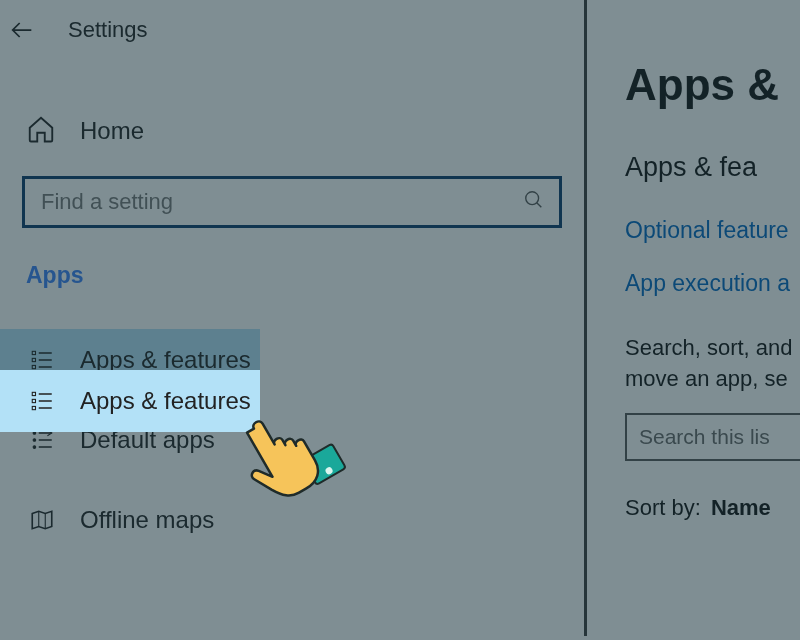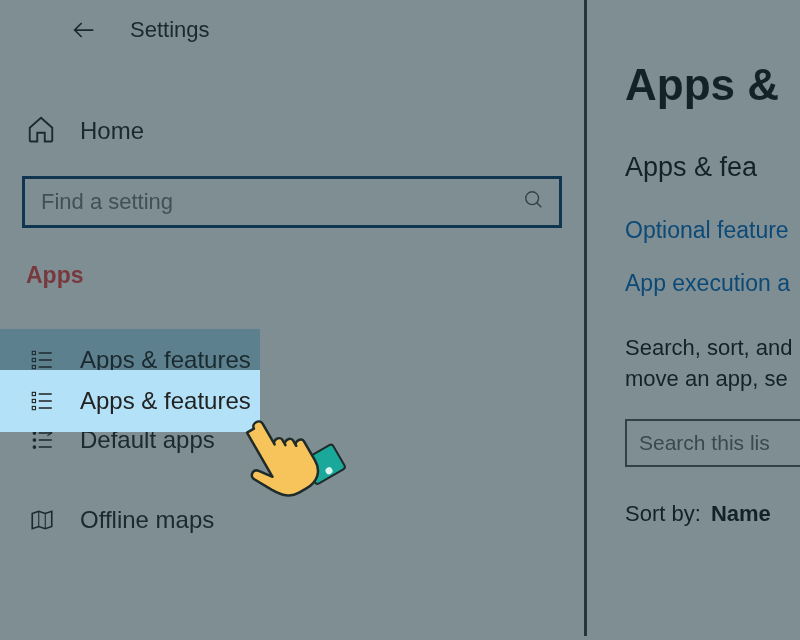--- a/index.html
+++ b/index.html
@@ -2,58 +2,58 @@
 <html><head>
 <meta charset="utf-8">
 <style>
   * { box-sizing: border-box; margin: 0; padding: 0; }
   html, body { width: 800px; height: 640px; overflow: hidden; font-family: "Segoe UI", Arial, sans-serif; }
   .viewport { position: relative; width: 800px; height: 640px; background: #fff; }
   .sidebar {
     position: absolute; left: 0; top: 0; width: 584px; height: 640px;
     background: #fff; padding: 8px 0 0 0;
   }
-  .top-row { display: flex; align-items: center; height: 44px; padding-left: 22px; margin-left: 44px; }
+  .top-row { display: flex; align-items: center; height: 44px; padding-left: 4px; }
   .back-arrow { width: 36px; height: 36px; display: flex; align-items: center; justify-content: center; cursor: pointer; }
   .back-arrow svg { width: 28px; height: 28px; stroke: #222; }
   .title { margin-left: 28px; font-size: 22px; color: #222; font-weight: 400; }
   .home-row { display: flex; align-items: center; margin-top: 62px; padding-left: 26px; cursor: pointer; }
   .home-row svg { width: 30px; height: 30px; stroke: #222; fill: none; }
   .home-label { margin-left: 24px; font-size: 24px; color: #222; }
   .search-wrap { margin: 28px 22px 0 22px; }
   .search-box {
     position: relative; border: 3px solid #0a3a6b; height: 52px;
     display: flex; align-items: center; padding: 0 48px 0 16px;
     cursor: text;
   }
   .search-input {
     border: none; outline: none; width: 100%; font-size: 22px; color: #555; background: transparent;
   }
   .search-input::placeholder { color: #777; }
   .search-icon { position: absolute; right: 14px; top: 50%; transform: translateY(-50%); }
   .search-icon svg { width: 22px; height: 22px; stroke: #555; fill: none; }
-  .section-label { margin: 34px 0 0 26px; font-size: 23px; font-weight: 700; color: #ef4444; }
+  .section-label { margin: 34px 0 0 26px; font-size: 23px; font-weight: 700; color: #3b82f6; }
   .nav-list { margin-top: 40px; }
   .nav-item {
     display: flex; align-items: center; height: 62px; padding-left: 26px;
     font-size: 24px; color: #222; cursor: pointer; position: relative;
   }
   .nav-item .icon-slot { width: 32px; display: flex; align-items: center; justify-content: center; }
   .nav-item .icon-slot svg { width: 26px; height: 26px; stroke: #222; }
   .nav-item .nav-label { margin-left: 22px; }
   .nav-item.selected { background: #b3e1f7; width: 260px; }
   .content-pane {
     position: absolute; left: 584px; top: 0; width: 216px; height: 636px;
     border-left: 3px solid #3a3a3a; background: #fff; padding: 60px 0 0 38px;
     white-space: nowrap; overflow: hidden;
   }
   .content-h1 { font-size: 44px; font-weight: 600; color: #111; margin-bottom: 42px; }
   .content-sub { font-size: 27px; color: #111; margin-bottom: 34px; }
   .content-link { font-size: 23px; color: #0067c0; margin-bottom: 26px; cursor: pointer; }
-  .content-desc { font-size: 22px; color: #111; line-height: 1.4; margin-top: 36px; margin-bottom: 24px; }
+  .content-desc { font-size: 22px; color: #111; line-height: 1.4; margin-top: 36px; margin-bottom: 18px; }
   .content-search {
     border: 2px solid #555; height: 48px; width: 500px; display: flex; align-items: center;
     padding: 0 12px; margin-bottom: 34px;
   }
   .content-search input { border: none; outline: none; font-size: 21px; width: 100%; background: transparent; }
   .content-search input::placeholder { color: #666; }
   .sortby { font-size: 22px; color: #111; }
   .sortby .val { font-weight: 600; margin-left: 4px; }
   .overlay {
     position: absolute; inset: 0; background: rgba(22, 50, 58, 0.55);

